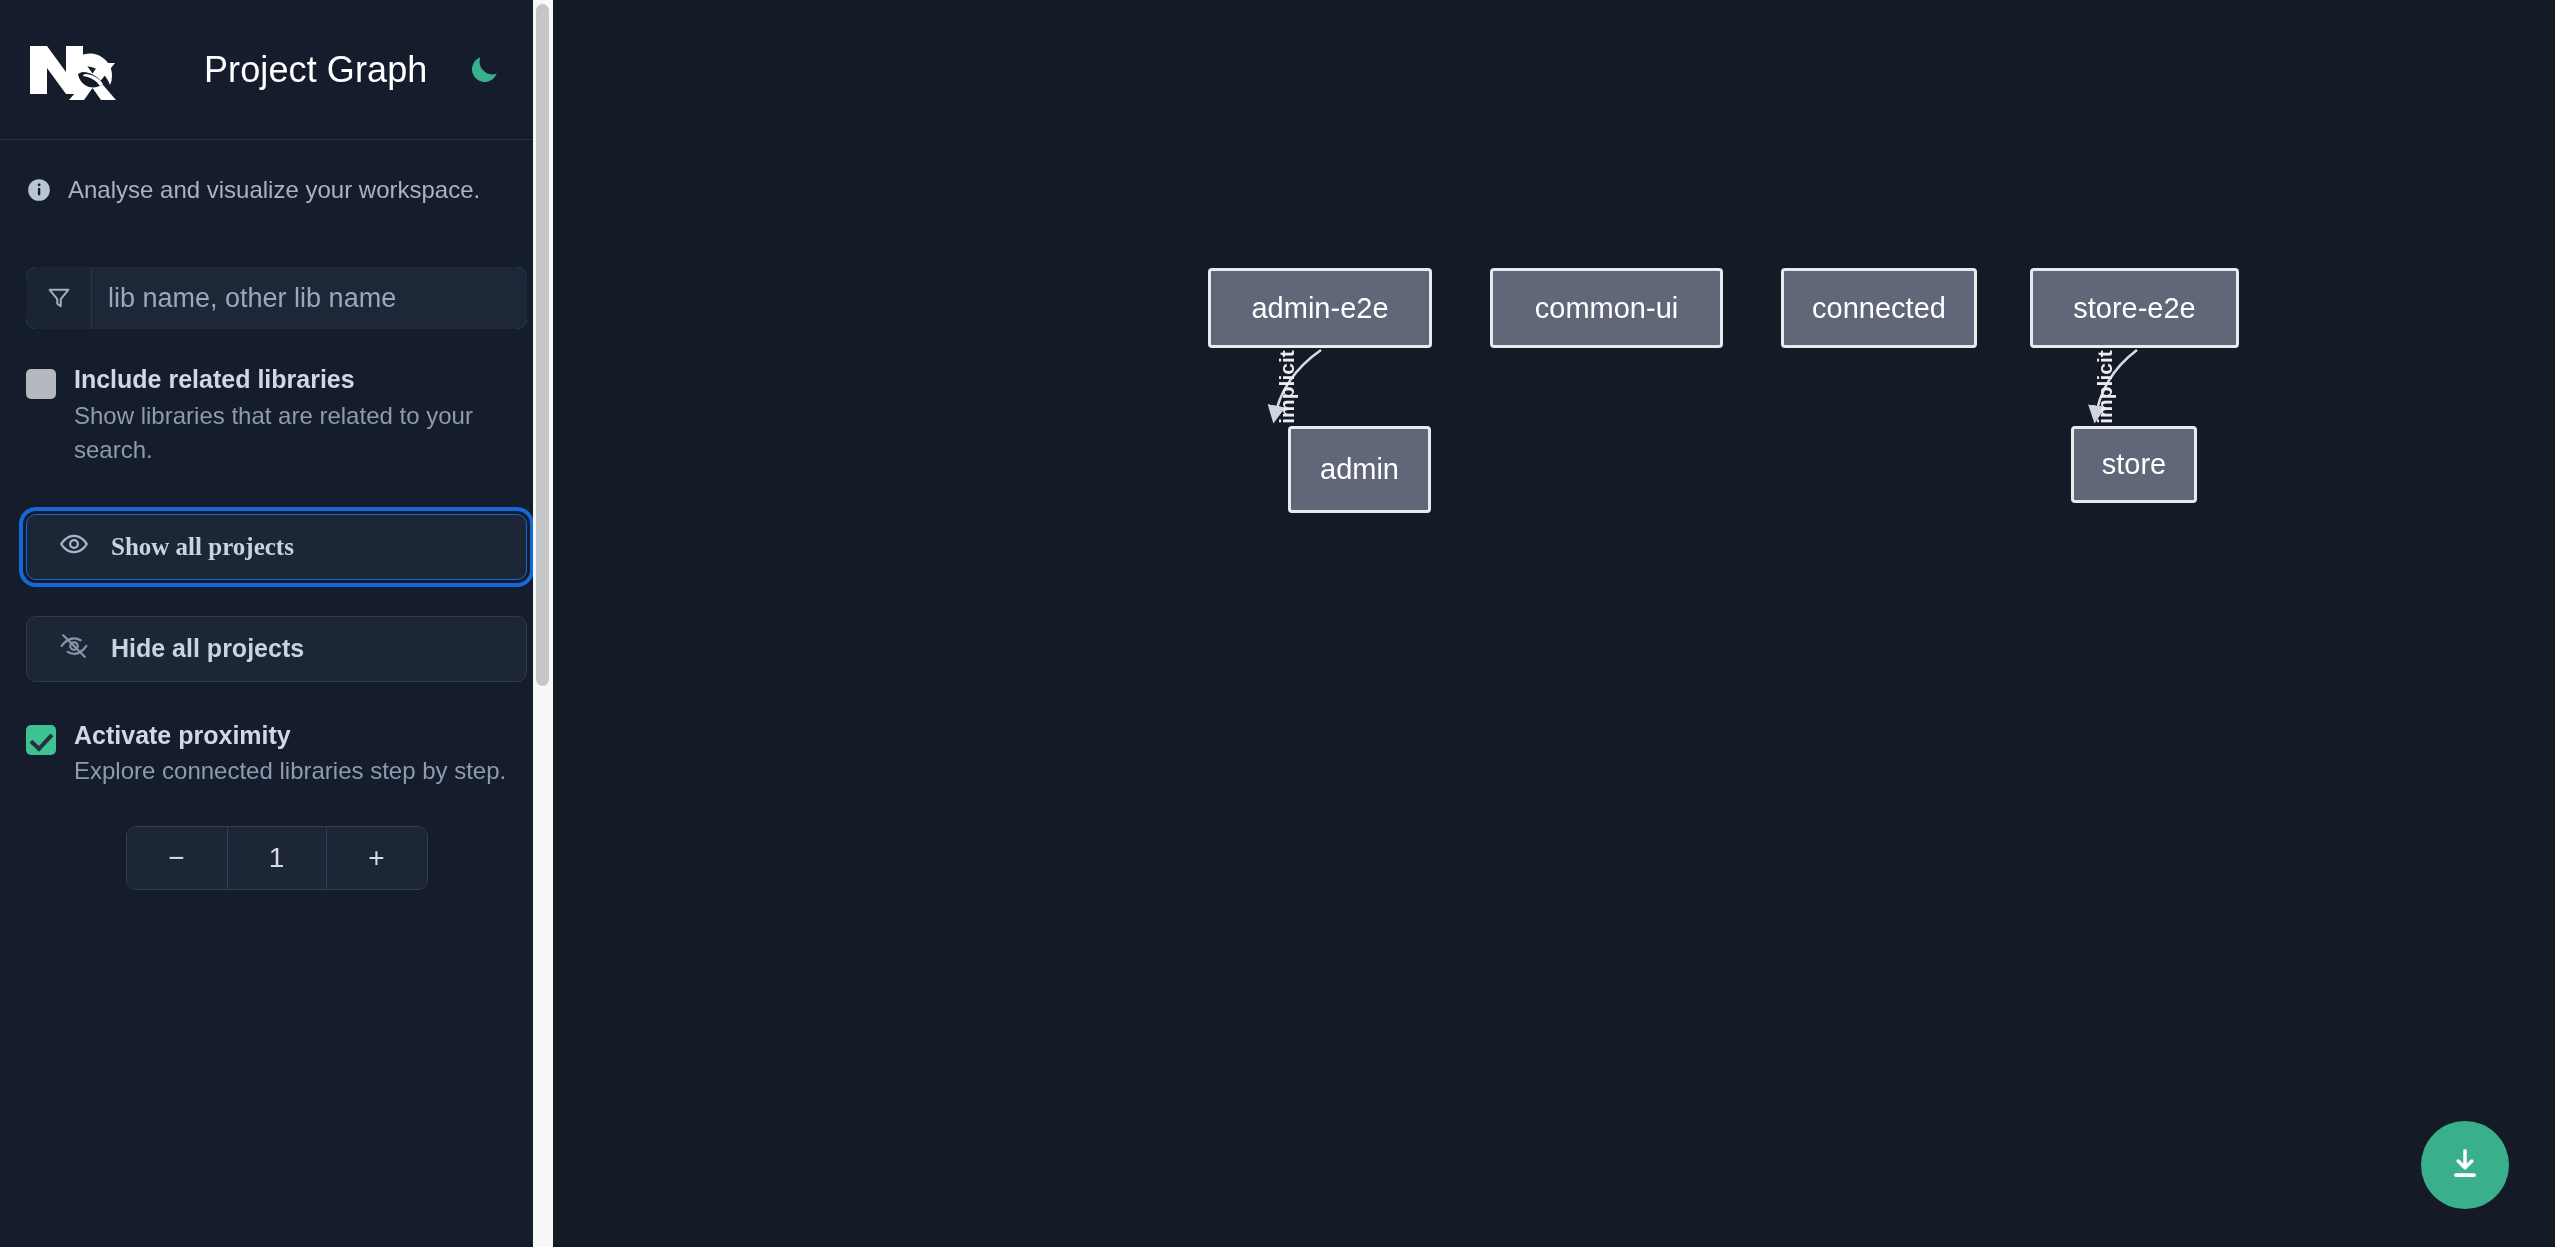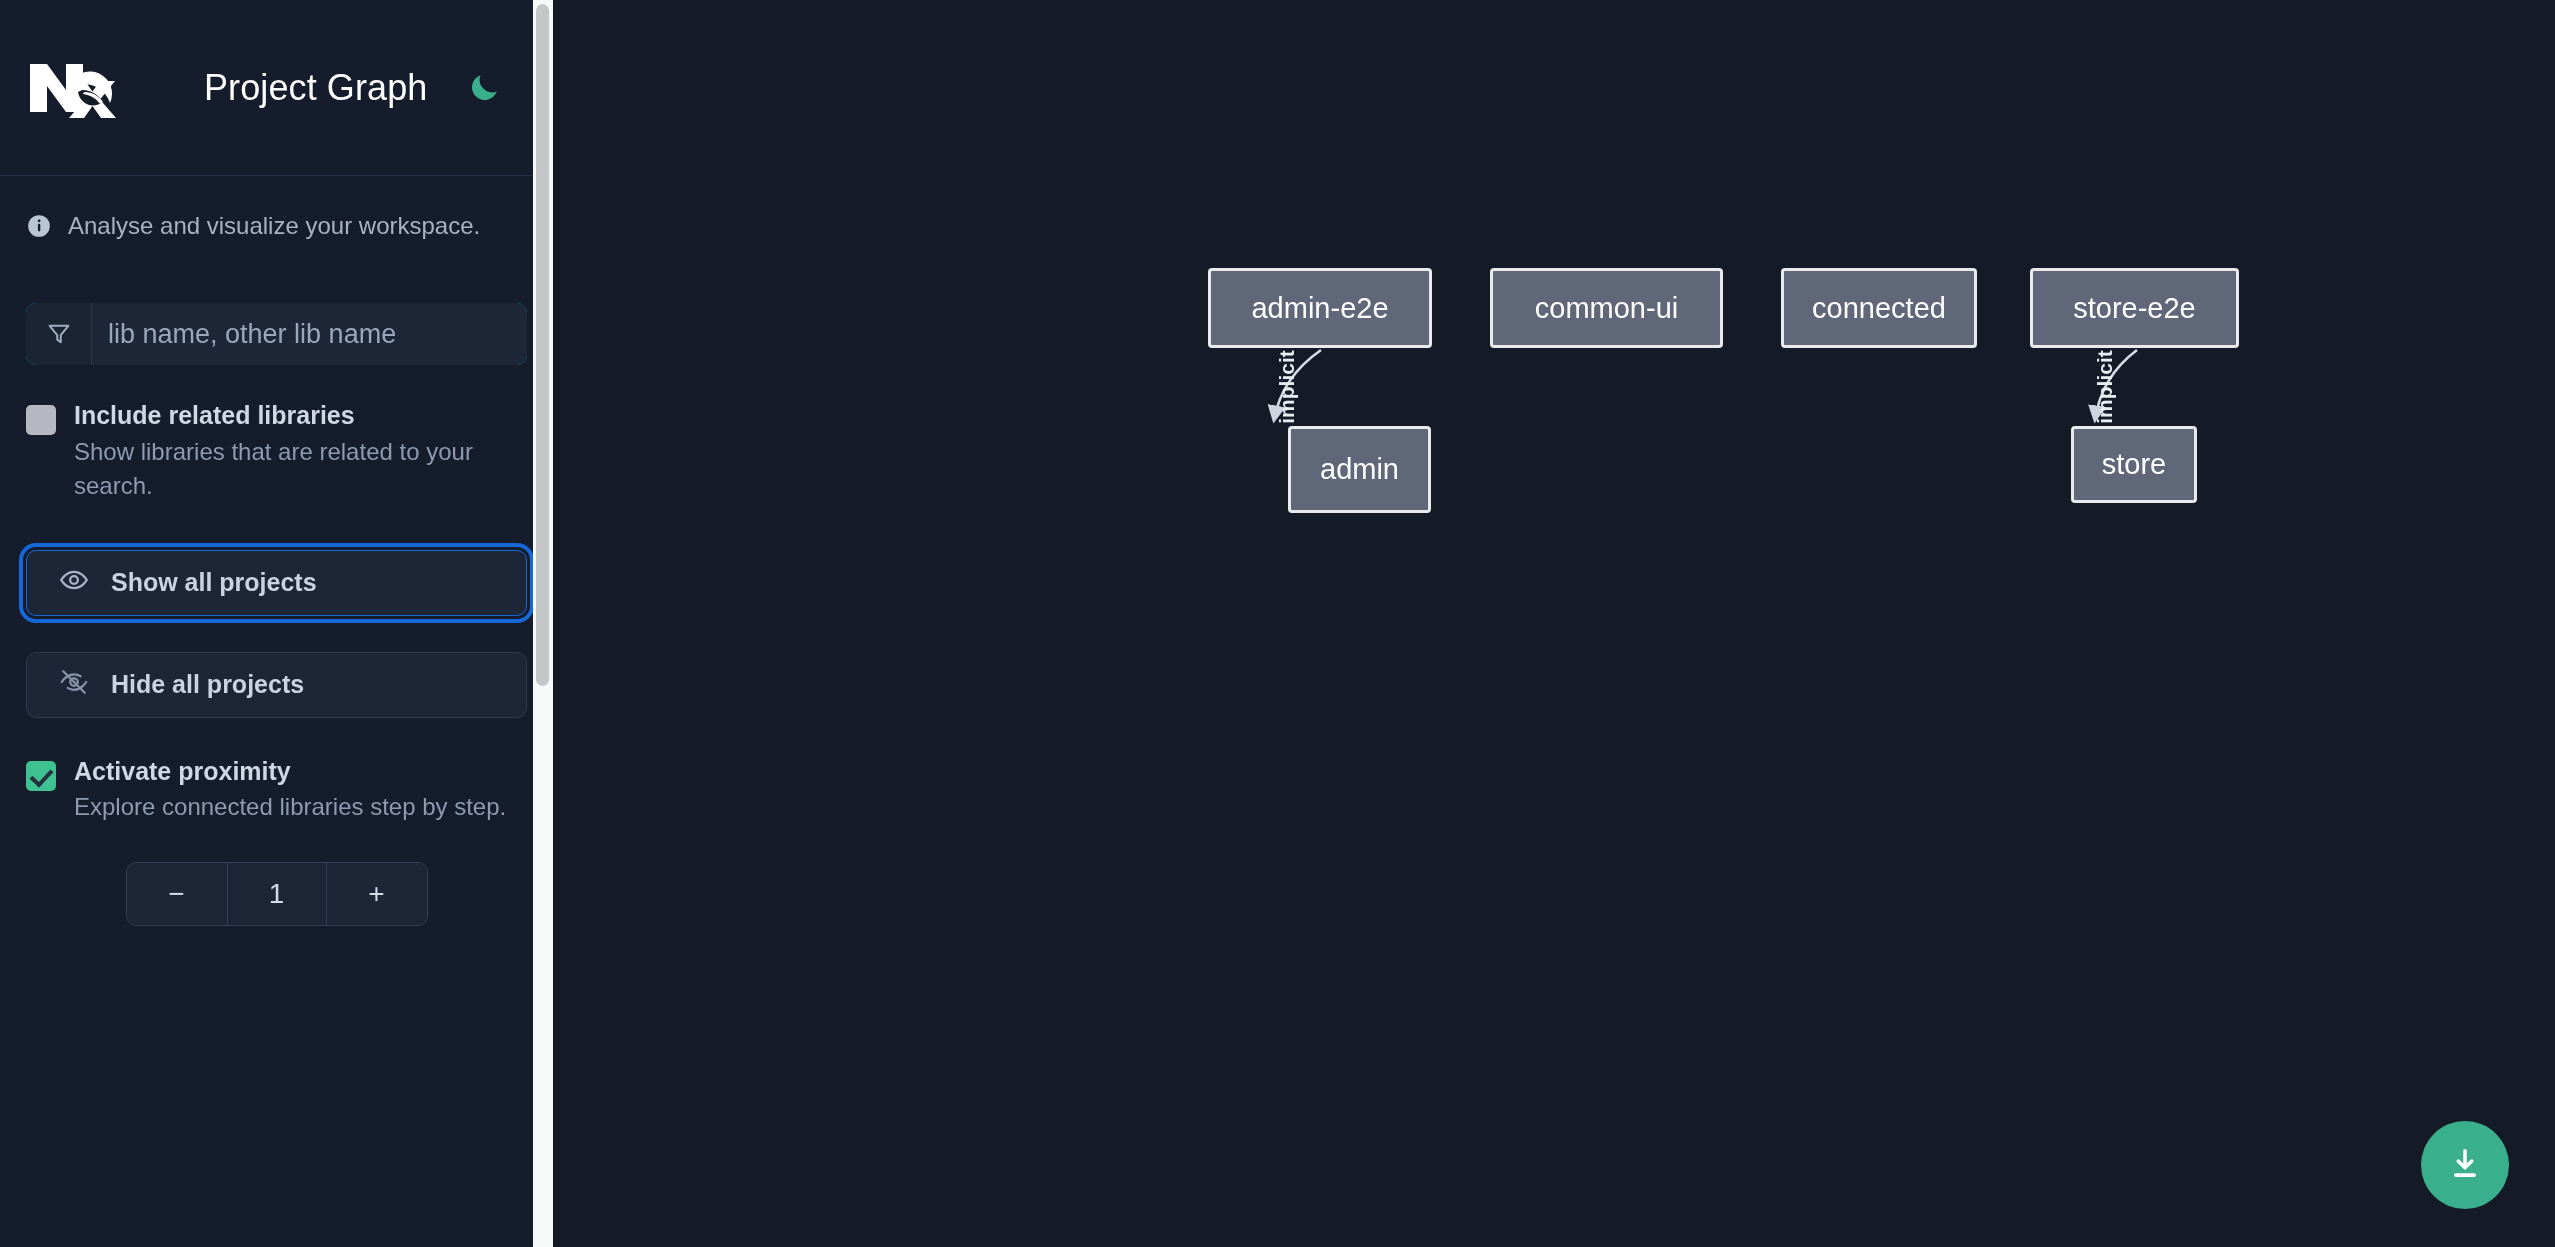--- a/index.html
+++ b/index.html
@@ -18,21 +18,21 @@
 
   
   .sidebar {
     position: relative;
     width: 553px; height: 1247px;
     background: #151c2b;
     flex: 0 0 553px;
     overflow: hidden;
   }
   .sidebar-header {
-    height: 176px;
+    height: 140px;
     display: flex;
     align-items: center;
     padding-left: 26px;
     border-bottom: 1px solid #253044;
     gap: 0;
   }
   .nx-logo { width: 92px; height: 60px; flex: 0 0 92px; }
   .app-title {
     font-size: 36px;
     font-weight: 400;
@@ -148,20 +148,21 @@
     color: #c9d3e1;
     font-size: 25px;
     font-weight: bold;
     cursor: pointer;
     font-family: "Liberation Sans", sans-serif;
   }
   .abtn.focused {
     outline: 4px solid #1668d8;
     outline-offset: 3px;
     border-color: #1668d8;
+    font-family: Liberation Serif, serif;
   }
   .abtn + .abtn { margin-top: 36px; }
 
   
   .stepper-wrap { display: flex; justify-content: center; margin-top: 38px; }
   .stepper {
     display: flex;
     border: 1px solid #333e52;
     border-radius: 10px;
     overflow: hidden;

